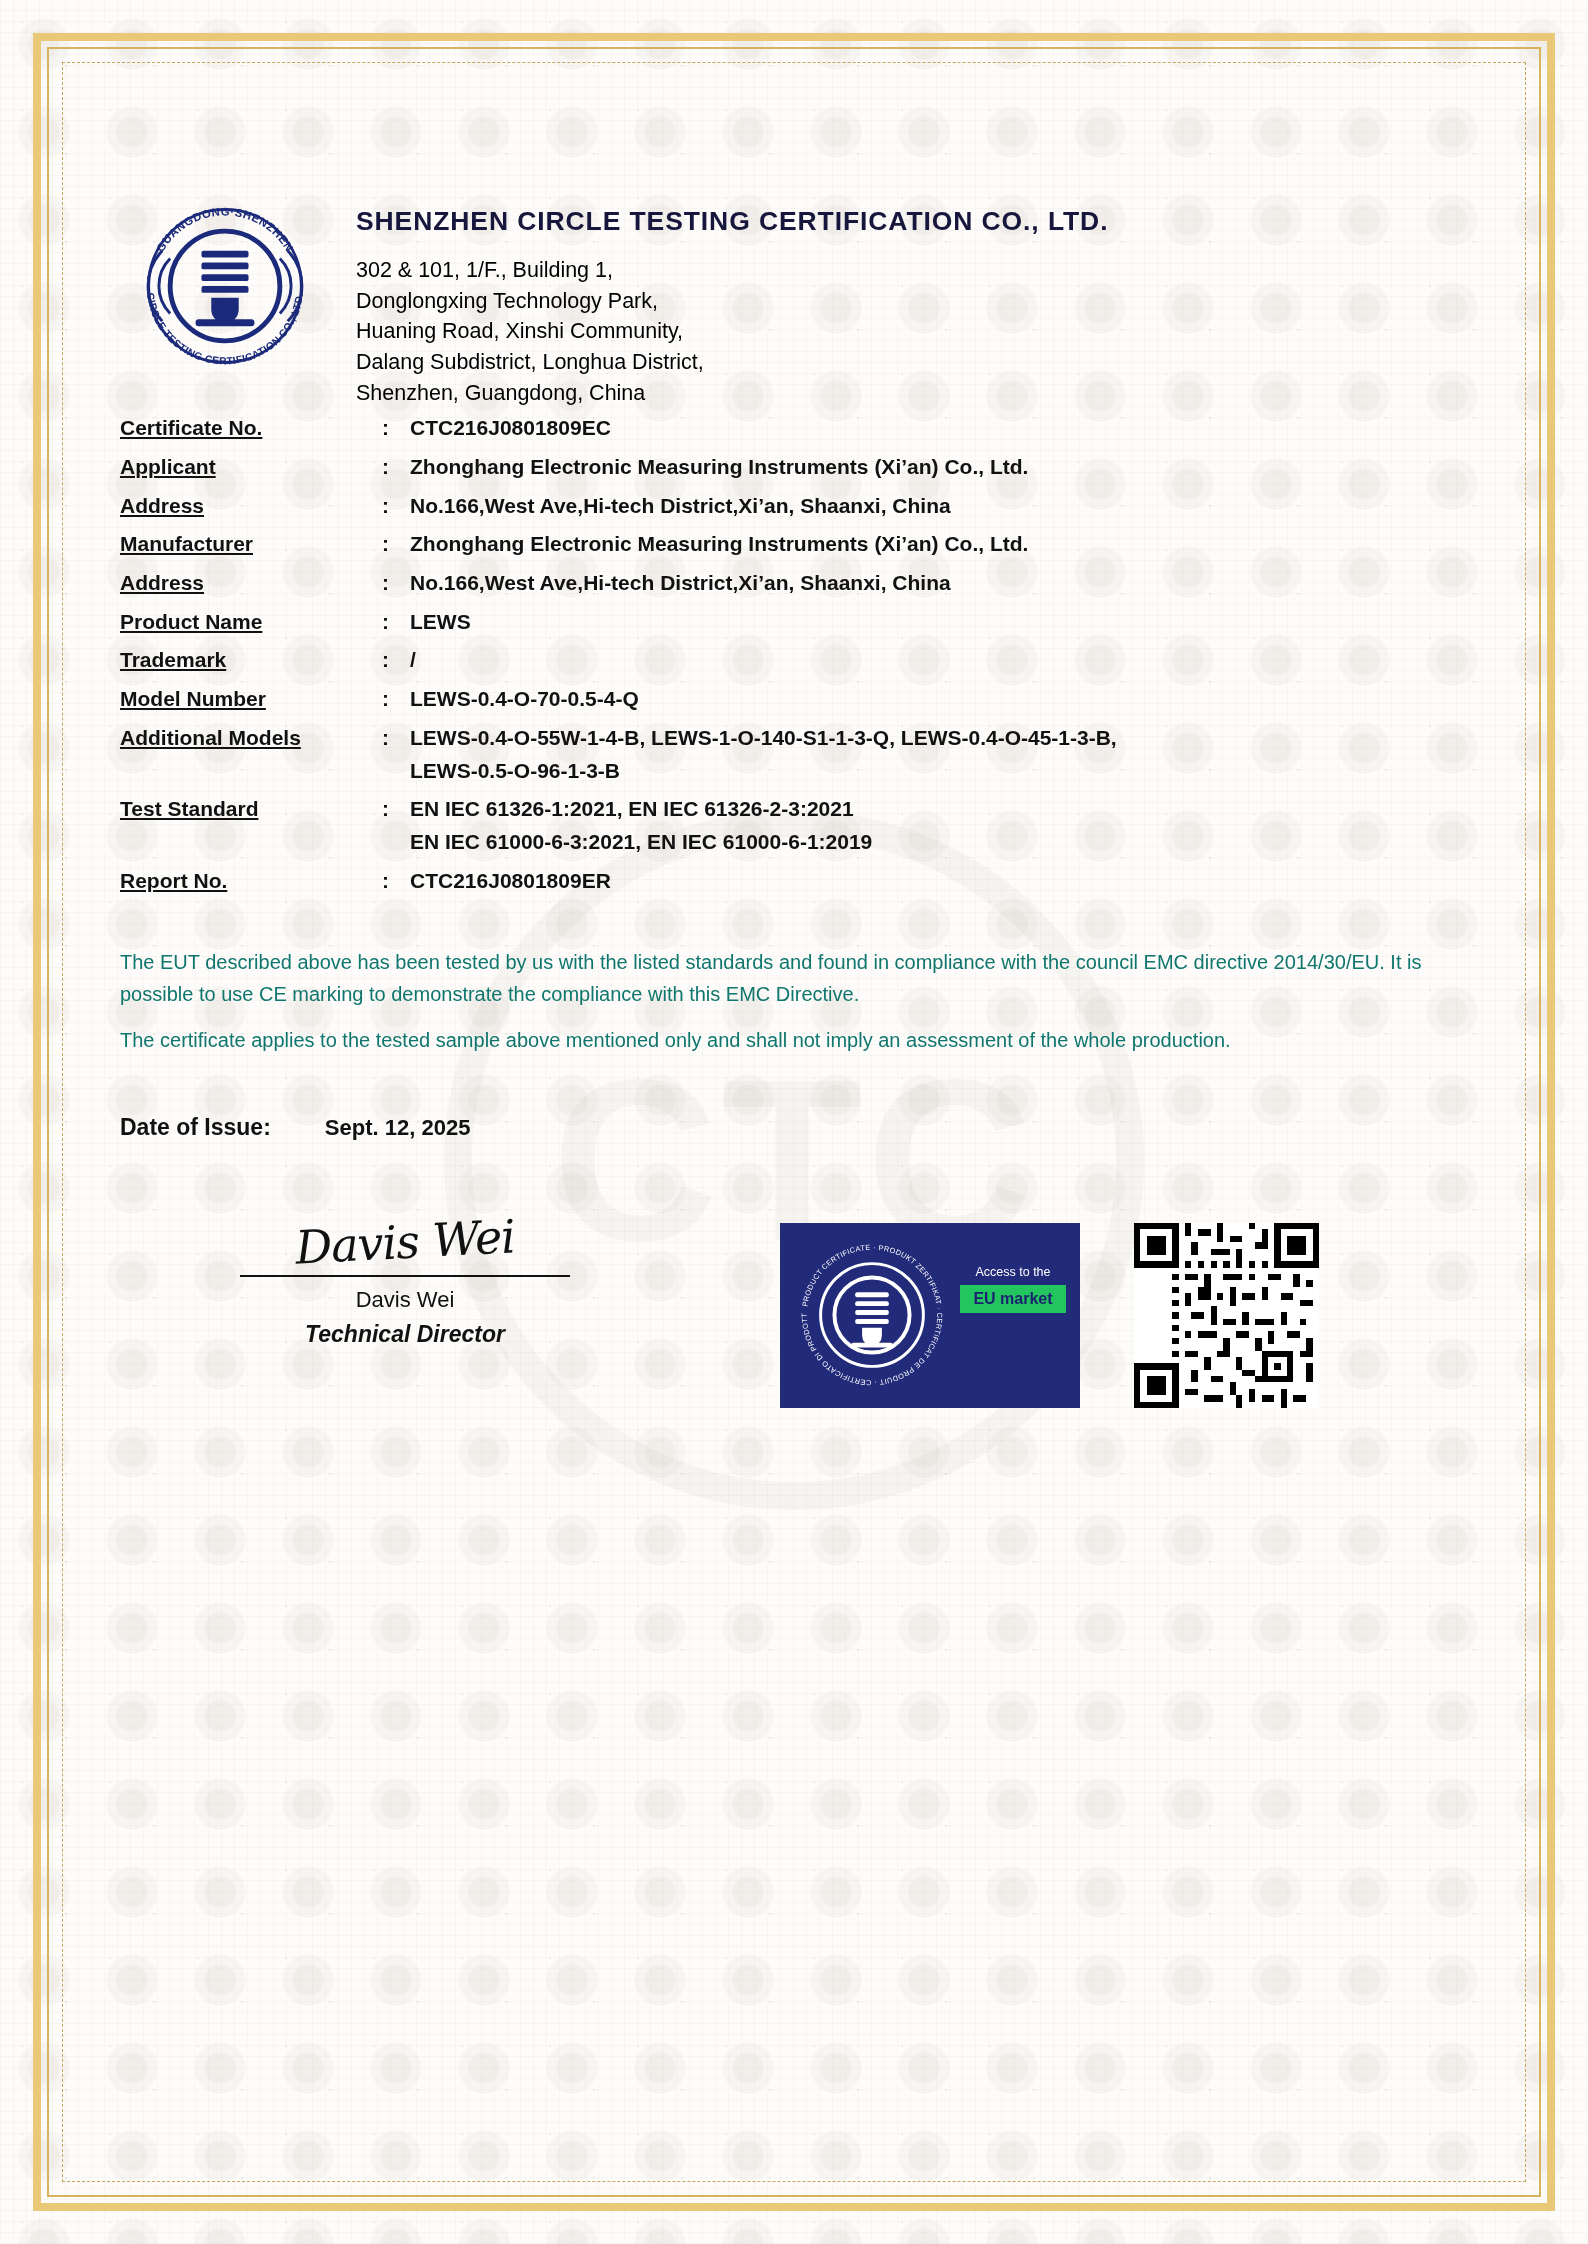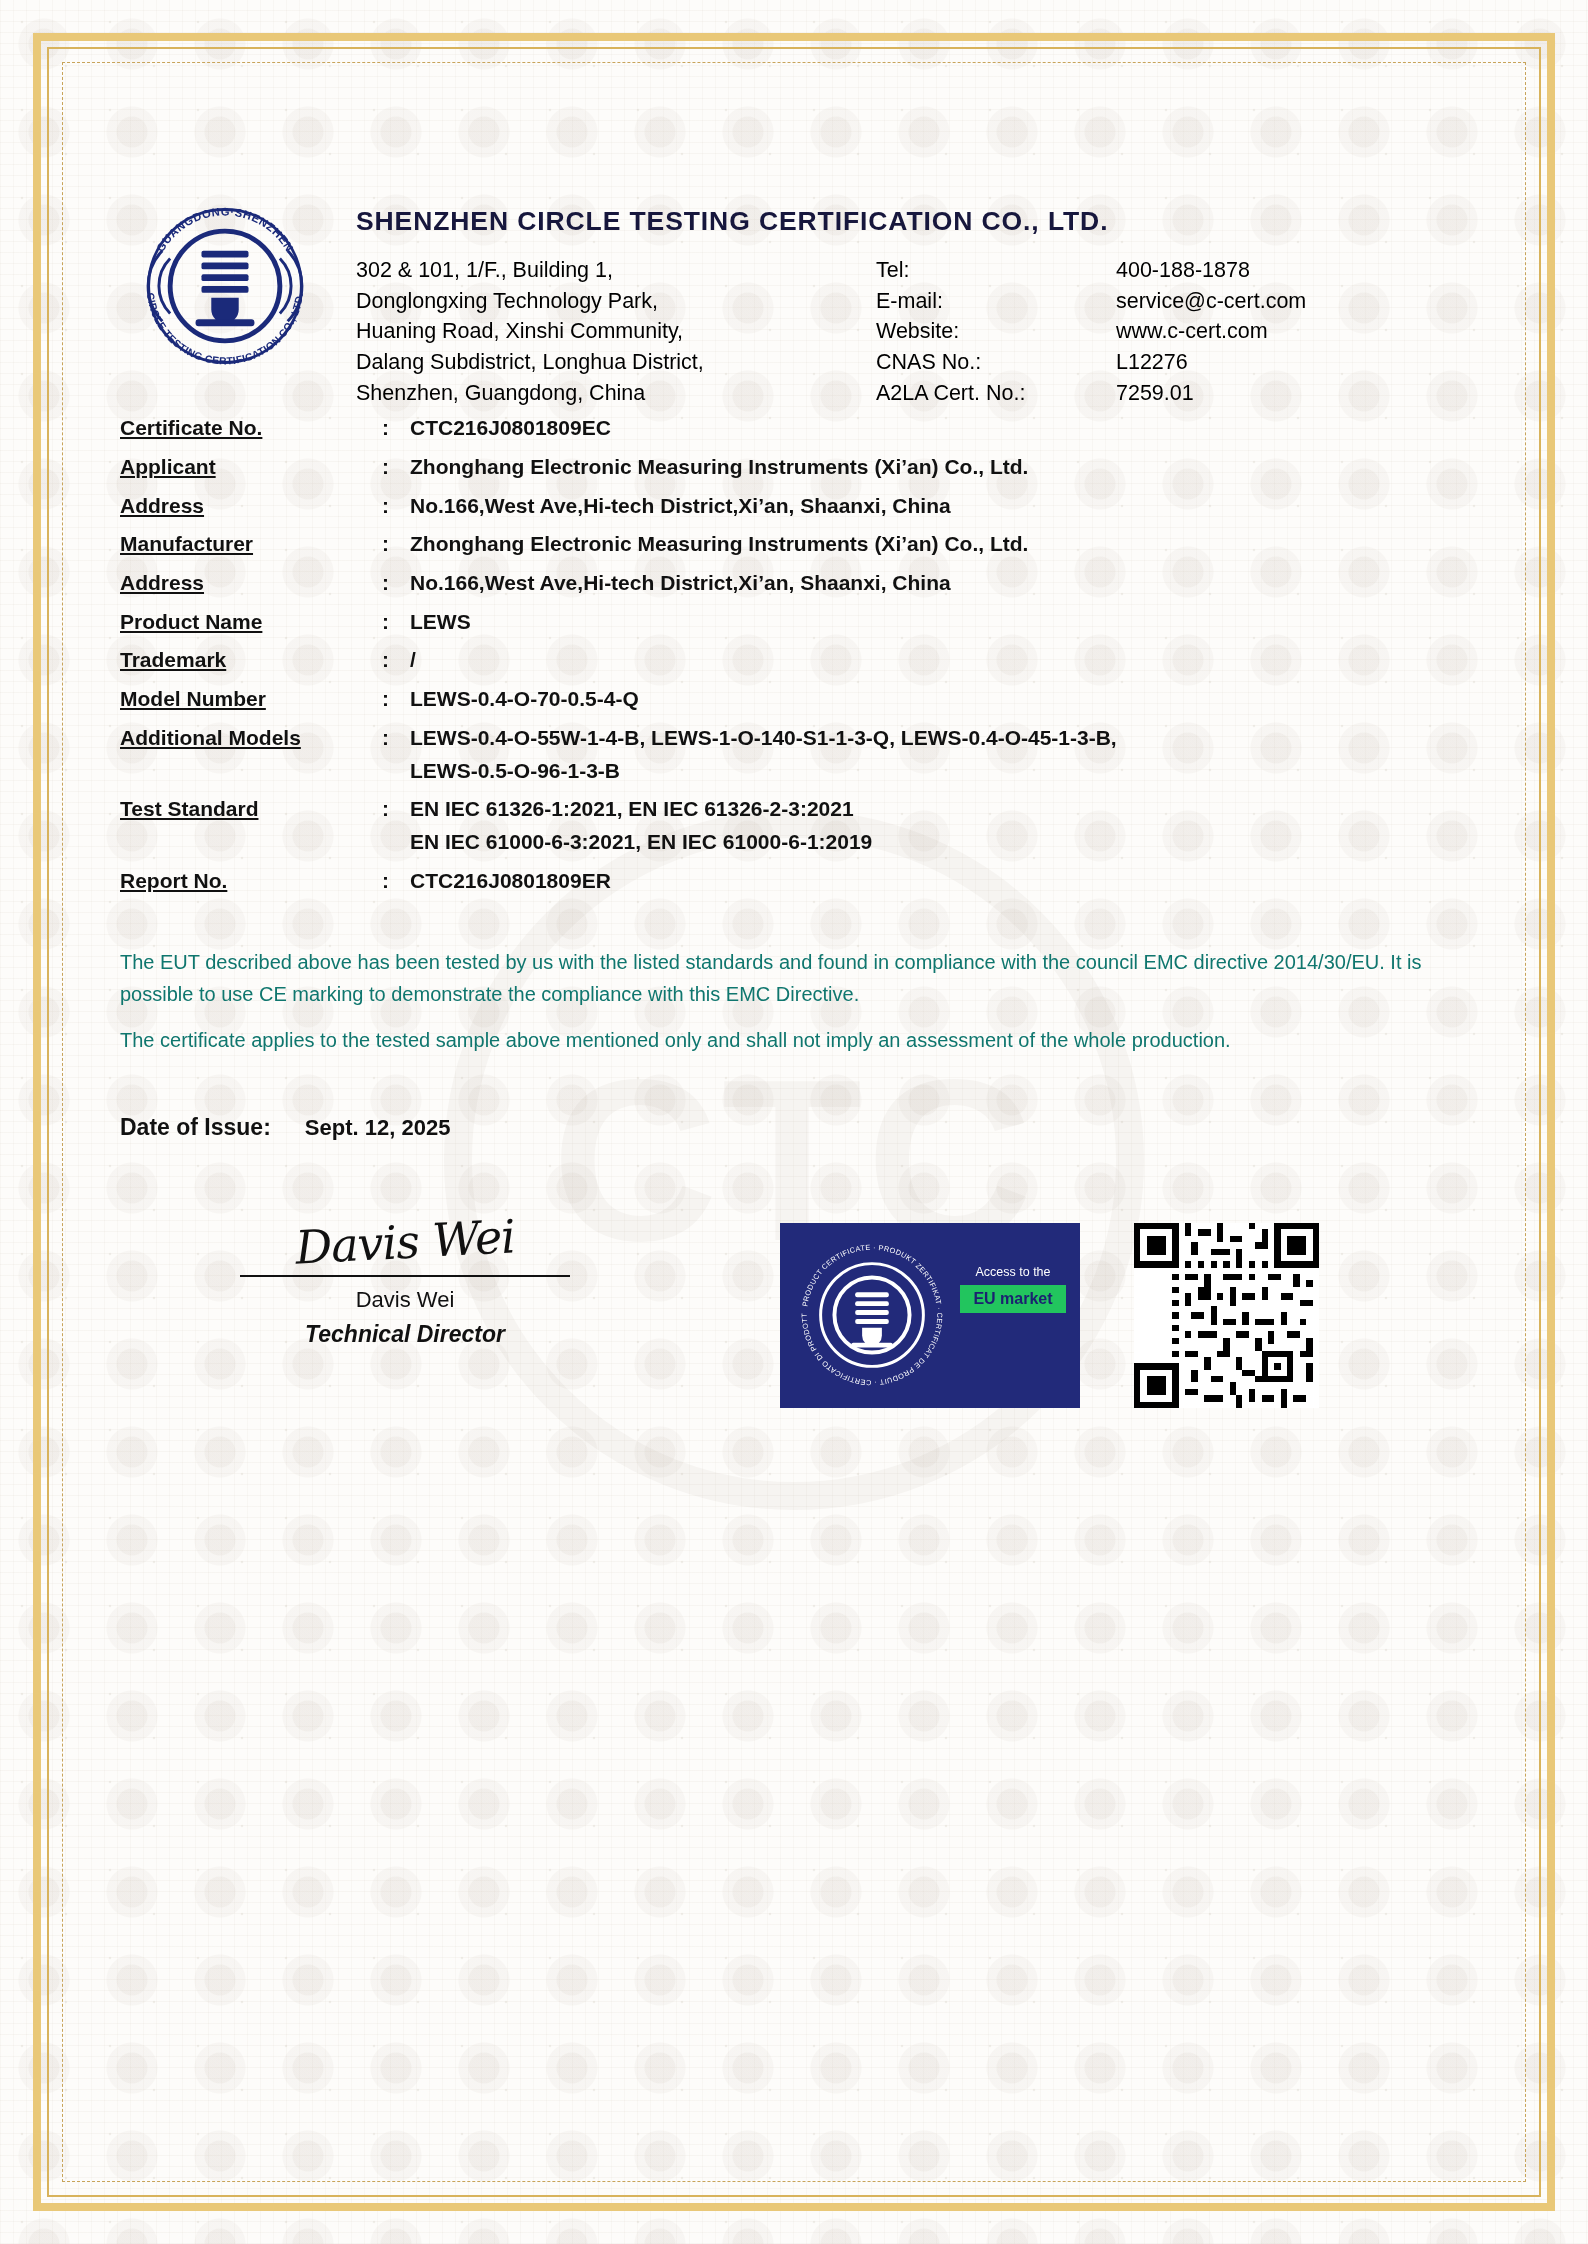--- a/index.html
+++ b/index.html
@@ -199,21 +199,21 @@
     color: #0f766e;
     margin: 0 0 0 0;
   }
   .para + .para { margin-top: 13px; }
 
   
   .issue-row {
     margin-top: 58px;
     display: flex;
     align-items: baseline;
-    gap: 34px;
+    gap: 54px;
   }
   .issue-label {
     font-size: 23px;
     font-weight: bold;
     color: #111;
   }
   .issue-value {
     font-size: 22px;
     font-weight: bold;
     color: #111;
@@ -361,36 +361,20 @@
 
         <div class="addr-grid">
           <div class="addr-col">
             <div class="addr-line">302 &amp; 101, 1/F., Building 1,</div>
             <div class="addr-line">Donglongxing Technology Park,</div>
             <div class="addr-line">Huaning Road, Xinshi Community,</div>
             <div class="addr-line">Dalang Subdistrict, Longhua District,</div>
             <div class="addr-line">Shenzhen, Guangdong, China</div>
           </div>
 
-          <div class="contact-col">
-            <div class="contact-label">Tel:</div>
-            <div class="contact-value">400-188-1878</div>
-
-            <div class="contact-label">E-mail:</div>
-            <div class="contact-value">service@c-cert.com</div>
-
-            <div class="contact-label">Website:</div>
-            <div class="contact-value">www.c-cert.com</div>
-
-            <div class="contact-label">CNAS No.:</div>
-            <div class="contact-value">L12276</div>
-
-            <div class="contact-label">A2LA  Cert.  No.:</div>
-            <div class="contact-value">7259.01</div>
-          </div>
         </div>
       </div>
     </div>
 
 
     <table class="fields">
       <tbody>
         <tr>
           <td class="f-label">Certificate No.</td>
           <td class="f-colon">:</td>

